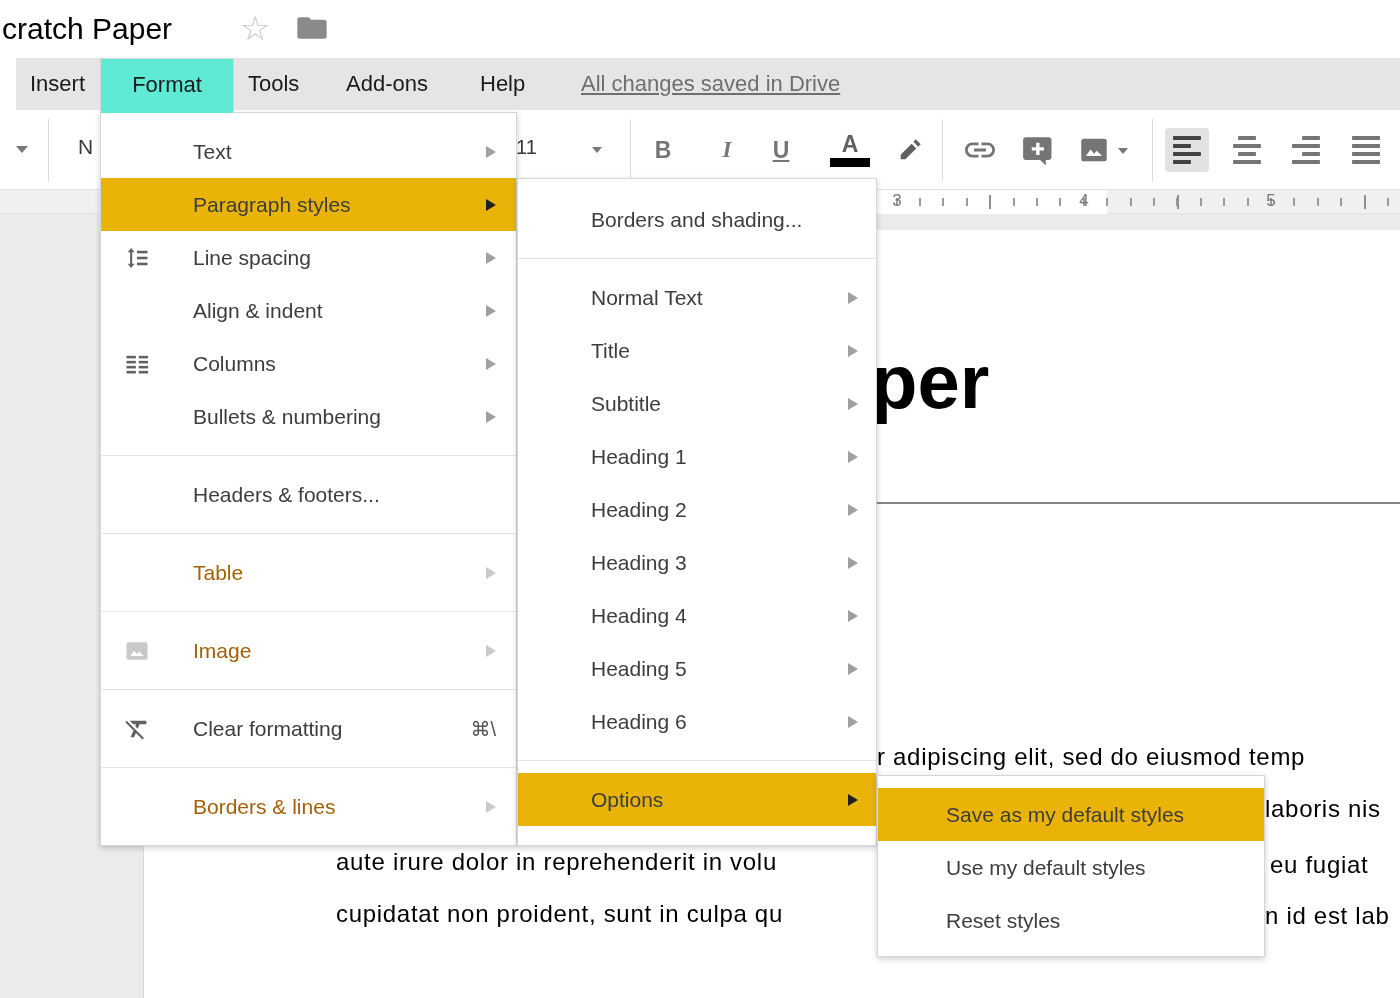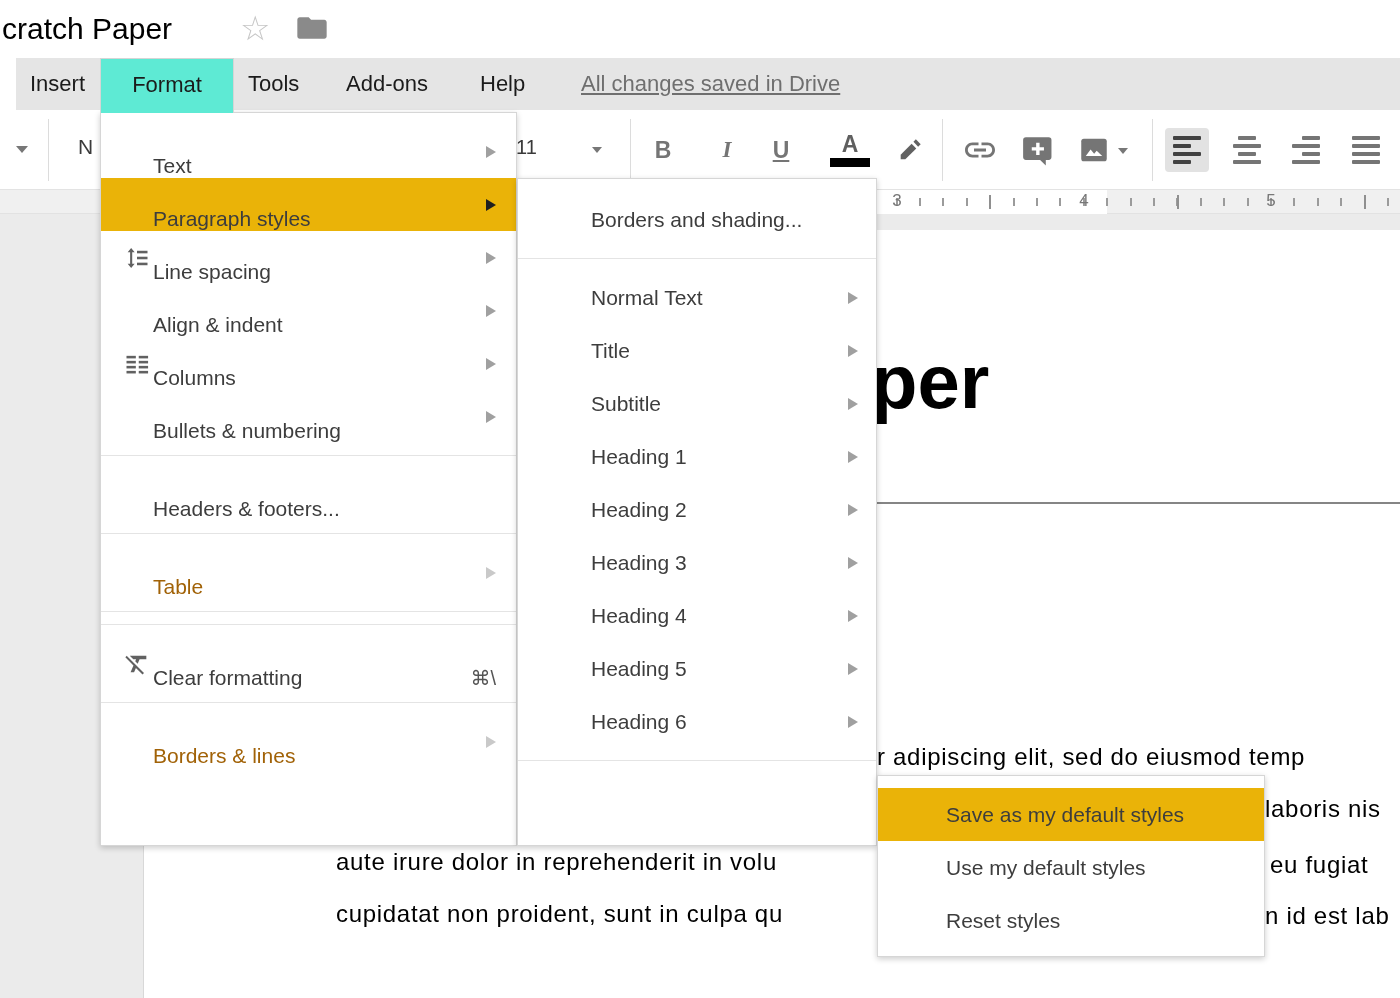--- a/index.html
+++ b/index.html
@@ -65,21 +65,21 @@
   #f3 { left:192px; top:618px; } #f4 { left:1126px; top:621px; }
   #f5 { left:192px; top:670px; } #f6 { left:1121px; top:672px; }
 
   
   .panel { position:absolute; background:#fff; border:1px solid #d6d6d6;
            box-shadow:0 2px 6px rgba(0,0,0,0.2); padding:12px 0; }
   #format-menu { left:100px; top:112px; width:417px; height:734px; z-index:30; }
   #styles-menu { left:517px; top:178px; width:360px; height:668px; z-index:31; padding-top:14px; }
   #options-menu { left:877px; top:775px; width:388px; height:182px; z-index:32; }
   .mrow { position:relative; height:53px; display:flex; align-items:center; font-size:21px; color:#3d3d3d; }
-  #format-menu .mrow { padding-left:52px;align-items:flex-end; }
+  #format-menu .mrow { padding-left:92px; }
   #styles-menu .mrow { padding-left:73px; }
   #options-menu .mrow { padding-left:68px; }
   .mrow.hl { background:#eab308; }
   .mrow.disabled { color:#a16207; }
   .mdivider { height:1px; background:#e4e4e4; margin:12px 0; }
   .micon { position:absolute; left:16px; top:0; width:40px; height:53px;
            display:flex; align-items:center; justify-content:center; }
   .marrow { position:absolute; right:20px; top:50%; margin-top:-6px; width:0; height:0;
             border-left:10px solid #a0a0a0; border-top:6px solid transparent; border-bottom:6px solid transparent; }
   .marrow.black { border-left-color:#1f1f1f; }
@@ -270,20 +270,30 @@
     <div class="mdivider"></div>
     <div class="mrow">
       <span>Headers &amp; footers...</span>
       </div>
     <div class="mdivider"></div>
     <div class="mrow disabled">
       <span>Table</span>
       <span class="marrow" style="border-left-color:#c9c9c9"></span>
       </div>
     <div class="mdivider"></div>
+    <div class="mrow disabled">
+      <span class="micon">
+        <svg width="28" height="28" viewBox="0 0 24 24">
+            <rect x="3" y="4.5" width="18" height="15" rx="1.8" fill="#c9c9c9"></rect>
+            <path fill="#fff" d="M6.2 16.2 9.6 11.7l2.5 3 1.8-2.2 3.9 3.7z"></path>
+          </svg>
+        </span>
+      <span>Image</span>
+      <span class="marrow" style="border-left-color:#c9c9c9"></span>
+      </div>
     <div class="mdivider"></div>
     <div class="mrow">
       <span class="micon">
         <svg width="28" height="28" viewBox="0 0 24 24">
             <path fill="#616161" d="M3.27 5 2 6.27l6.97 6.97L6.5 19h3l1.57-3.66L16.73 21 18 19.73 3.55 5.27 3.27 5zM6 5v.18L8.82 8h2.4l-.72 1.68 2.1 2.1L14.21 8H20V5H6z"></path>
           </svg>
         </span>
       <span>Clear formatting</span>
       <span class="mshortcut">⌘\</span>
       </div>
@@ -329,20 +339,24 @@
       </div>
     <div class="mrow">
       <span>Heading 5</span>
       <span class="marrow"></span>
       </div>
     <div class="mrow">
       <span>Heading 6</span>
       <span class="marrow"></span>
       </div>
     <div class="mdivider"></div>
+    <div class="mrow hl">
+      <span>Options</span>
+      <span class="marrow black"></span>
+      </div>
   </div>
 
   <div class="panel" id="options-menu">
     <div class="mrow hl">
       <span>Save as my default styles</span>
       </div>
     <div class="mrow">
       <span>Use my default styles</span>
       </div>
     <div class="mrow">

